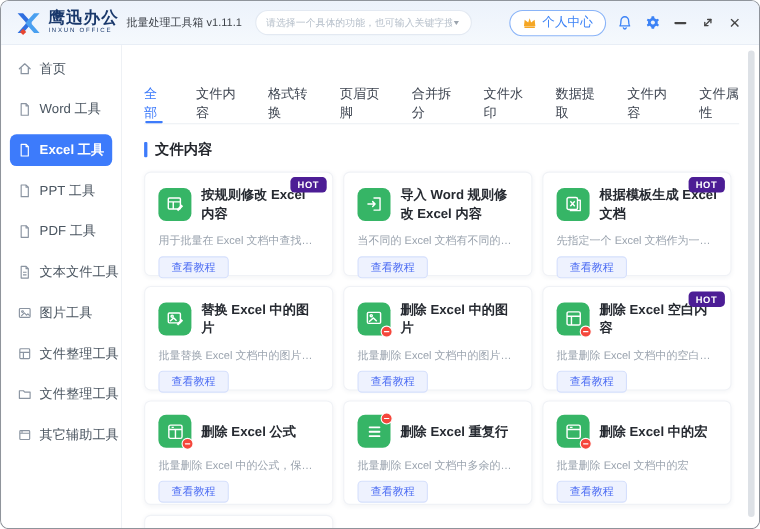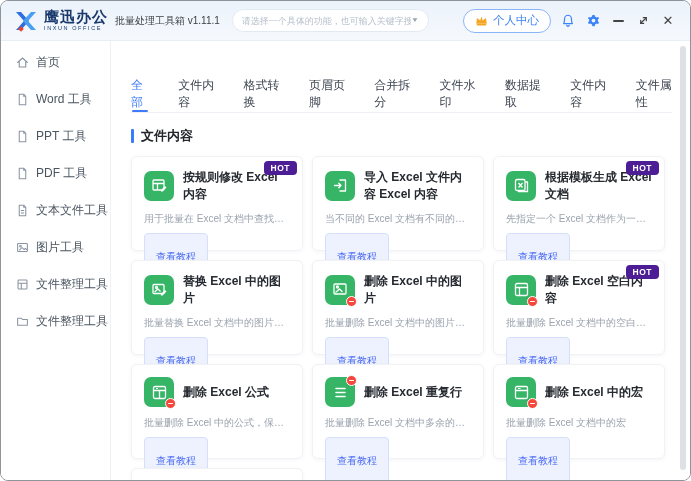--- a/index.html
+++ b/index.html
@@ -56,21 +56,21 @@
   .card-head { display:flex; align-items:center; gap:9px; }
   .tile { width:30px; height:30px; border-radius:7px; background:#36b566; position:relative; flex:0 0 30px;
           display:flex; align-items:center; justify-content:center; }
   .tile svg { width:17px; height:17px; }
   .minus-badge { position:absolute; right:-2px; bottom:-2px; width:11px; height:11px; background:#f5473c;
                  border-radius:50%; border:1.5px solid #fff; display:flex; align-items:center; justify-content:center; }
   .minus-badge::after { content:""; width:5px; height:1.5px; background:#fff; border-radius:1px; }
   .card-title { font-size:12px; font-weight:bold; color:#262a31; line-height:1.4; }
   .card-desc { margin-top:9px; font-size:10px; color:#9aa3ae; white-space:nowrap; overflow:hidden; text-overflow:ellipsis; }
   .card-btn { margin-top:7px; display:inline-block; font-size:10px; color:#4d6df3; background:#eef2fe;
-              border:1px solid #d5dffc; border-radius:4px; padding:16px 11px; cursor:pointer;text-align:right; }
+              border:1px solid #d5dffc; border-radius:4px; padding:2px 11px; cursor:pointer;text-align:right; }
 
   .scroll-thumb { position:absolute; right:4px; top:5px; width:6px; height:424px; background:#dde1e6; border-radius:3px; }
 </style>
 </head>
 <body>
 
 <div class="window">
 
   <div class="topbar">
     <svg class="logo-mark" viewBox="0 0 26 26">
@@ -135,20 +135,27 @@
           </svg>
         <span>首页</span>
       </div>
       <div class="side-item">
         <svg class="ico" viewBox="0 0 16 16" fill="none" stroke="currentColor" stroke-width="1.3" stroke-linejoin="round">
             <path d="M4 1.5 H9.5 L12 4 V14.5 H4 Z"></path>
             <path d="M9.5 1.5 V4 H12"></path>
           </svg>
         <span>Word 工具</span>
       </div>
+      <div class="side-item active">
+        <svg class="ico" viewBox="0 0 16 16" fill="none" stroke="currentColor" stroke-width="1.3" stroke-linejoin="round">
+            <path d="M4 1.5 H9.5 L12 4 V14.5 H4 Z"></path>
+            <path d="M9.5 1.5 V4 H12"></path>
+          </svg>
+        <span>Excel 工具</span>
+      </div>
       <div class="side-item">
         <svg class="ico" viewBox="0 0 16 16" fill="none" stroke="currentColor" stroke-width="1.3" stroke-linejoin="round">
             <path d="M4 1.5 H9.5 L12 4 V14.5 H4 Z"></path>
             <path d="M9.5 1.5 V4 H12"></path>
           </svg>
         <span>PPT 工具</span>
       </div>
       <div class="side-item">
         <svg class="ico" viewBox="0 0 16 16" fill="none" stroke="currentColor" stroke-width="1.3" stroke-linejoin="round">
             <path d="M4 1.5 H9.5 L12 4 V14.5 H4 Z"></path>
@@ -177,20 +184,28 @@
             <rect x="2.5" y="2.5" width="11" height="11" rx="1"></rect>
             <path d="M2.5 6.5 H13.5 M6.5 6.5 V13.5"></path>
           </svg>
         <span>文件整理工具</span>
       </div>
       <div class="side-item">
         <svg class="ico" viewBox="0 0 16 16" fill="none" stroke="currentColor" stroke-width="1.3" stroke-linejoin="round">
             <path d="M2 4 H6.5 L8 5.5 H14 V12.5 H2 Z"></path>
           </svg>
         <span>文件整理工具</span>
+      </div>
+      <div class="side-item">
+        <svg class="ico" viewBox="0 0 16 16" fill="none" stroke="currentColor" stroke-width="1.3" stroke-linejoin="round">
+            <rect x="2.5" y="3" width="11" height="10" rx="1"></rect>
+            <path d="M2.5 6 H13.5"></path>
+            <circle cx="5" cy="4.5" r="0.3"></circle>
+          </svg>
+        <span>其它辅助工具</span>
       </div>
     </div>
 
     <div class="main">
       <div class="tabs">
         <div class="tab active">
             <span>全部</span>
           </div>
         <div class="tab">
             <span>文件内容</span>
@@ -242,21 +257,21 @@
         </div>
 
         <div class="card">
           <div class="card-head">
             <div class="tile">
               <svg viewBox="0 0 17 17" fill="none" stroke="#fff" stroke-width="1.3" stroke-linecap="round" stroke-linejoin="round">
                   <path d="M8 3 H13.5 V14 H8"></path>
                   <path d="M2.5 8.5 H9 M9 8.5 L6.8 6.3 M9 8.5 L6.8 10.7"></path>
                 </svg>
             </div>
-            <div class="card-title">导入 Excel 文件内容 Excel 内容</div>
+            <div class="card-title">导入 Word 规则修改 Excel 内容</div>
           </div>
           <div class="card-desc">当不同的 Excel 文档有不同的修改规...</div>
           <div class="card-btn">查看教程</div>
         </div>
 
         <div class="card">
           <div class="badge">HOT</div>
           <div class="card-head">
             <div class="tile">
               <svg viewBox="0 0 17 17" fill="none" stroke="#fff" stroke-width="1.3" stroke-linejoin="round">

